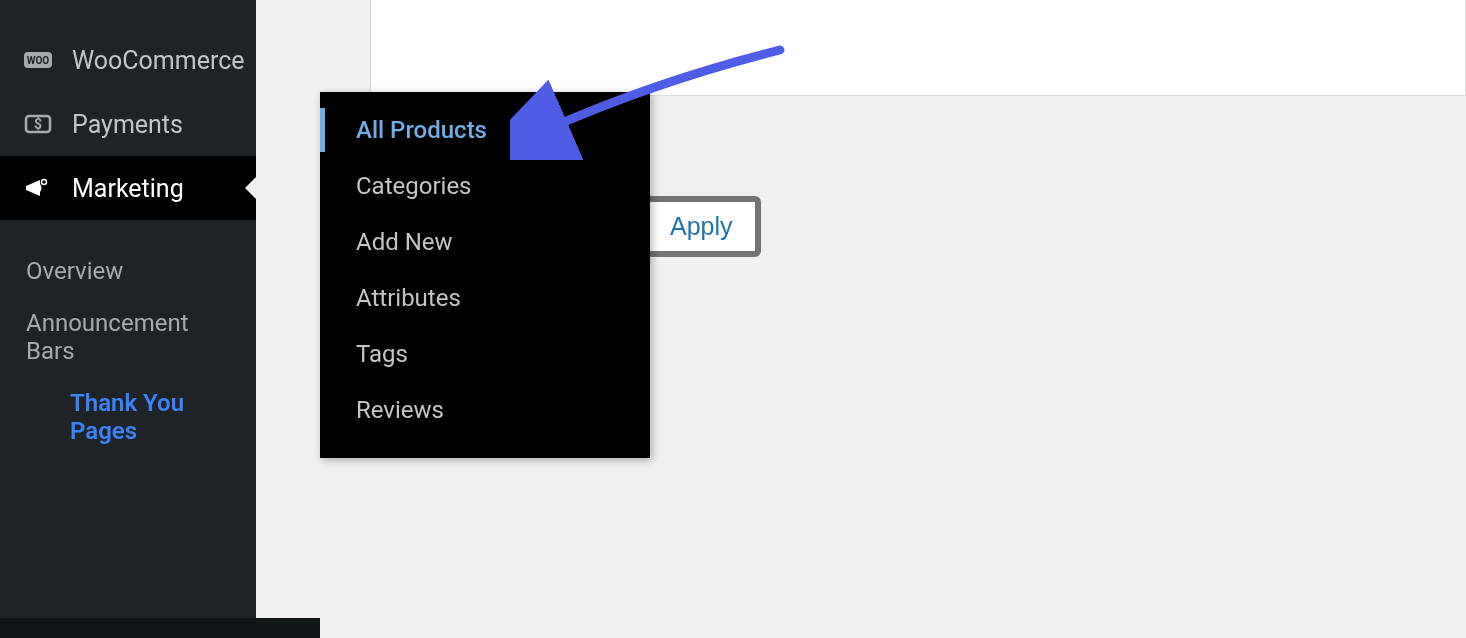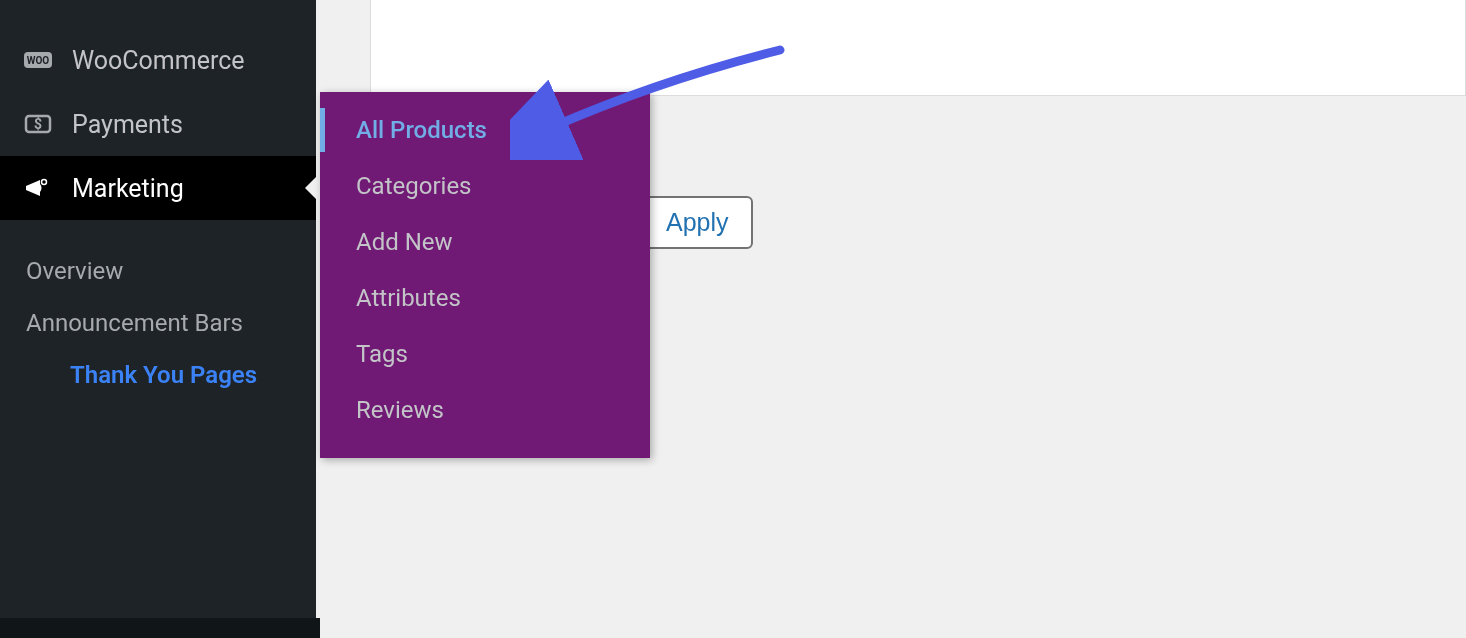--- a/index.html
+++ b/index.html
@@ -5,21 +5,21 @@
     * { margin: 0; padding: 0; box-sizing: border-box; }
     body {
       font-family: -apple-system, BlinkMacSystemFont, "Segoe UI", Roboto, sans-serif;
       background: #f0f0f1;
       width: 1466px;
       height: 638px;
       overflow: hidden;
       position: relative;
     }
     .sidebar {
-      width: 316px;
+      width: 256px;
       height: 638px;
       background: #1d2327;
       position: absolute;
       left: 0;
       top: 0;
     }
     .menu-item {
       display: flex;
       align-items: center;
       padding: 16px 22px;
@@ -75,21 +75,21 @@
     .submenu-item.current {
       color: #3b82f6;
       font-weight: 600;
       margin-left: 44px;
     }
     .flyout {
       position: absolute;
       left: 320px;
       top: 92px;
       width: 330px;
-      background: #701a75;
+      background: #000000;
       padding: 10px 0 20px 0;
       box-shadow: 2px 2px 8px rgba(0,0,0,0.3);
     }
     .flyout-item {
       padding: 14px 36px;
       color: #c3c4c7;
       font-size: 24px;
       cursor: pointer;
       position: relative;
     }
@@ -119,21 +119,21 @@
       border: 1px solid #dcdcde;
       margin: 0 0 0 50px;
       height: 96px;
       border-top: none;
     }
     .apply-btn {
       position: absolute;
       left: 642px;
       top: 196px;
       background: #ffffff;
-      border: 2px solid #737373;
+      border: 6px solid #737373;
       color: #2271b1;
       font-size: 25px;
       padding: 10px 22px;
       border-radius: 6px;
       cursor: pointer;
     }
     .annotation-arrow {
       position: absolute;
       left: 510px;
       top: 40px;

